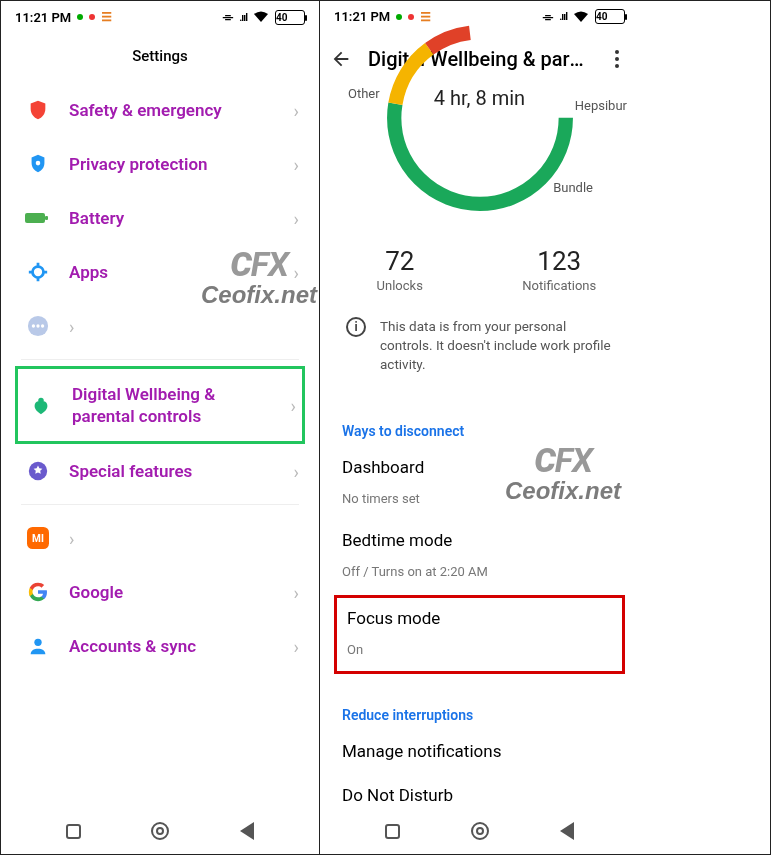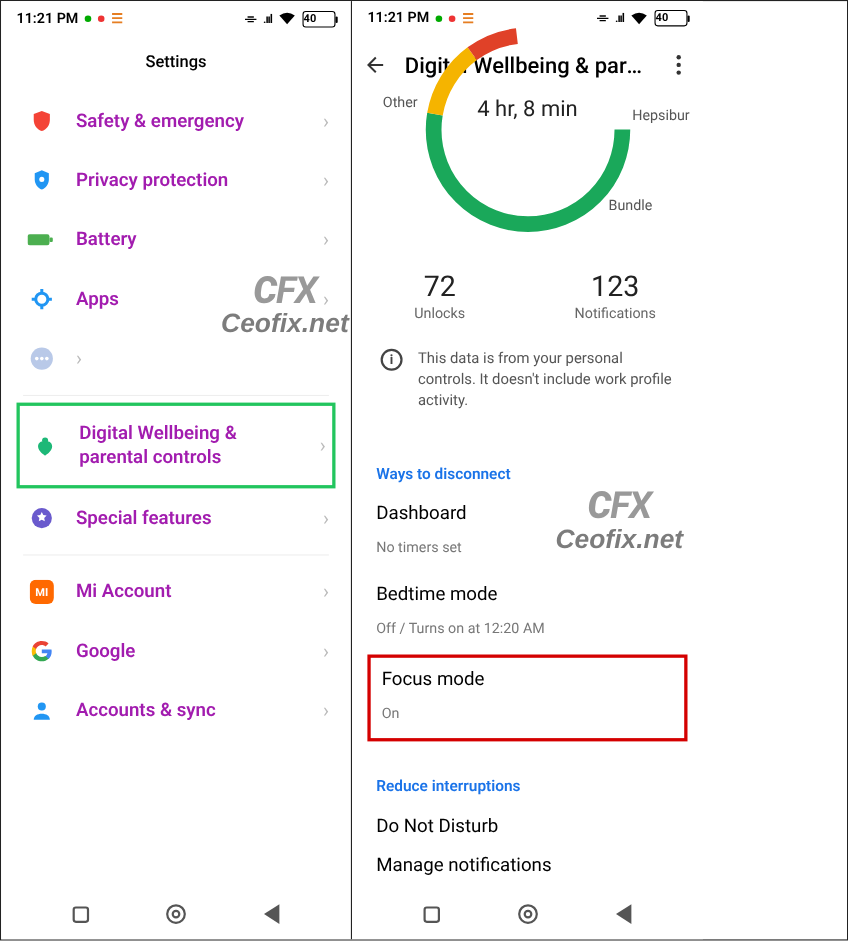--- a/index.html
+++ b/index.html
@@ -199,21 +199,20 @@
 
     <div class="divider"></div>
 
     <div class="item">
       <span class="item-icon">
           <svg width="22" height="22" viewBox="0 0 24 24">
             <rect width="24" height="24" rx="6" fill="#ff6900"></rect>
             <text x="12" y="16" font-size="11" fill="#fff" text-anchor="middle" font-weight="700">MI</text>
           </svg>
         </span>
-      <span class="item-label">Mi Account</span>
       <span class="item-chevron">›</span>
     </div>
     <div class="item">
       <span class="item-icon">
           <svg width="22" height="22" viewBox="0 0 24 24">
             <path fill="#4285f4" d="M21.8 12.2c0-.7-.1-1.3-.2-2H12v3.8h5.5c-.2 1.3-1 2.4-2 3.1v2.6h3.3c1.9-1.8 3-4.4 3-7.5z"></path>
             <path fill="#34a853" d="M12 22c2.7 0 5-1 6.7-2.6l-3.3-2.6c-.9.6-2 1-3.4 1-2.6 0-4.9-1.8-5.7-4.2H3v2.6C4.6 19.8 8 22 12 22z"></path>
             <path fill="#fbbc05" d="M6.3 13.6c-.2-.6-.3-1.2-.3-1.8s.1-1.3.3-1.8V7.3H3C2.4 8.7 2 10.3 2 12s.4 3.3 1 4.7l3.3-2.6z"></path>
             <path fill="#ea4335" d="M12 5.8c1.5 0 2.8.5 3.8 1.5l2.9-2.9C16.9 2.8 14.7 2 12 2 8 2 4.6 4.2 3 7.3l3.3 2.6C7.1 7.6 9.4 5.8 12 5.8z"></path>
           </svg>
@@ -307,37 +306,37 @@
   </div>
 
   <div class="sect">Ways to disconnect</div>
 
   <div class="opt">
     <div class="opt-title">Dashboard</div>
     <div class="opt-sub">No timers set</div>
   </div>
   <div class="opt">
     <div class="opt-title">Bedtime mode</div>
-    <div class="opt-sub">Off / Turns on at 12:20 AM</div>
+    <div class="opt-sub">Off / Turns on at 2:20 AM</div>
   </div>
 
   <div class="highlight-box-r">
     <div class="opt">
       <div class="opt-title">Focus mode</div>
       <div class="opt-sub">On</div>
     </div>
   </div>
 
   <div class="sect">Reduce interruptions</div>
 
+  <div class="opt">
+    <div class="opt-title">Manage notifications</div>
+  </div>
   <div class="opt" style="padding-bottom:4px;">
     <div class="opt-title">Do Not Disturb</div>
-  </div>
-  <div class="opt">
-    <div class="opt-title">Manage notifications</div>
   </div>
 
   <div class="watermark" style="right:18px; top:442px;">
     <div class="wm-cfx"><span class="c">C</span>FX</div>
     <div class="wm-sub">Ceofix.net</div>
   </div>
 
   <div style="flex:1"></div>
   <div class="navbar">
     <div class="nav-sq"></div>

